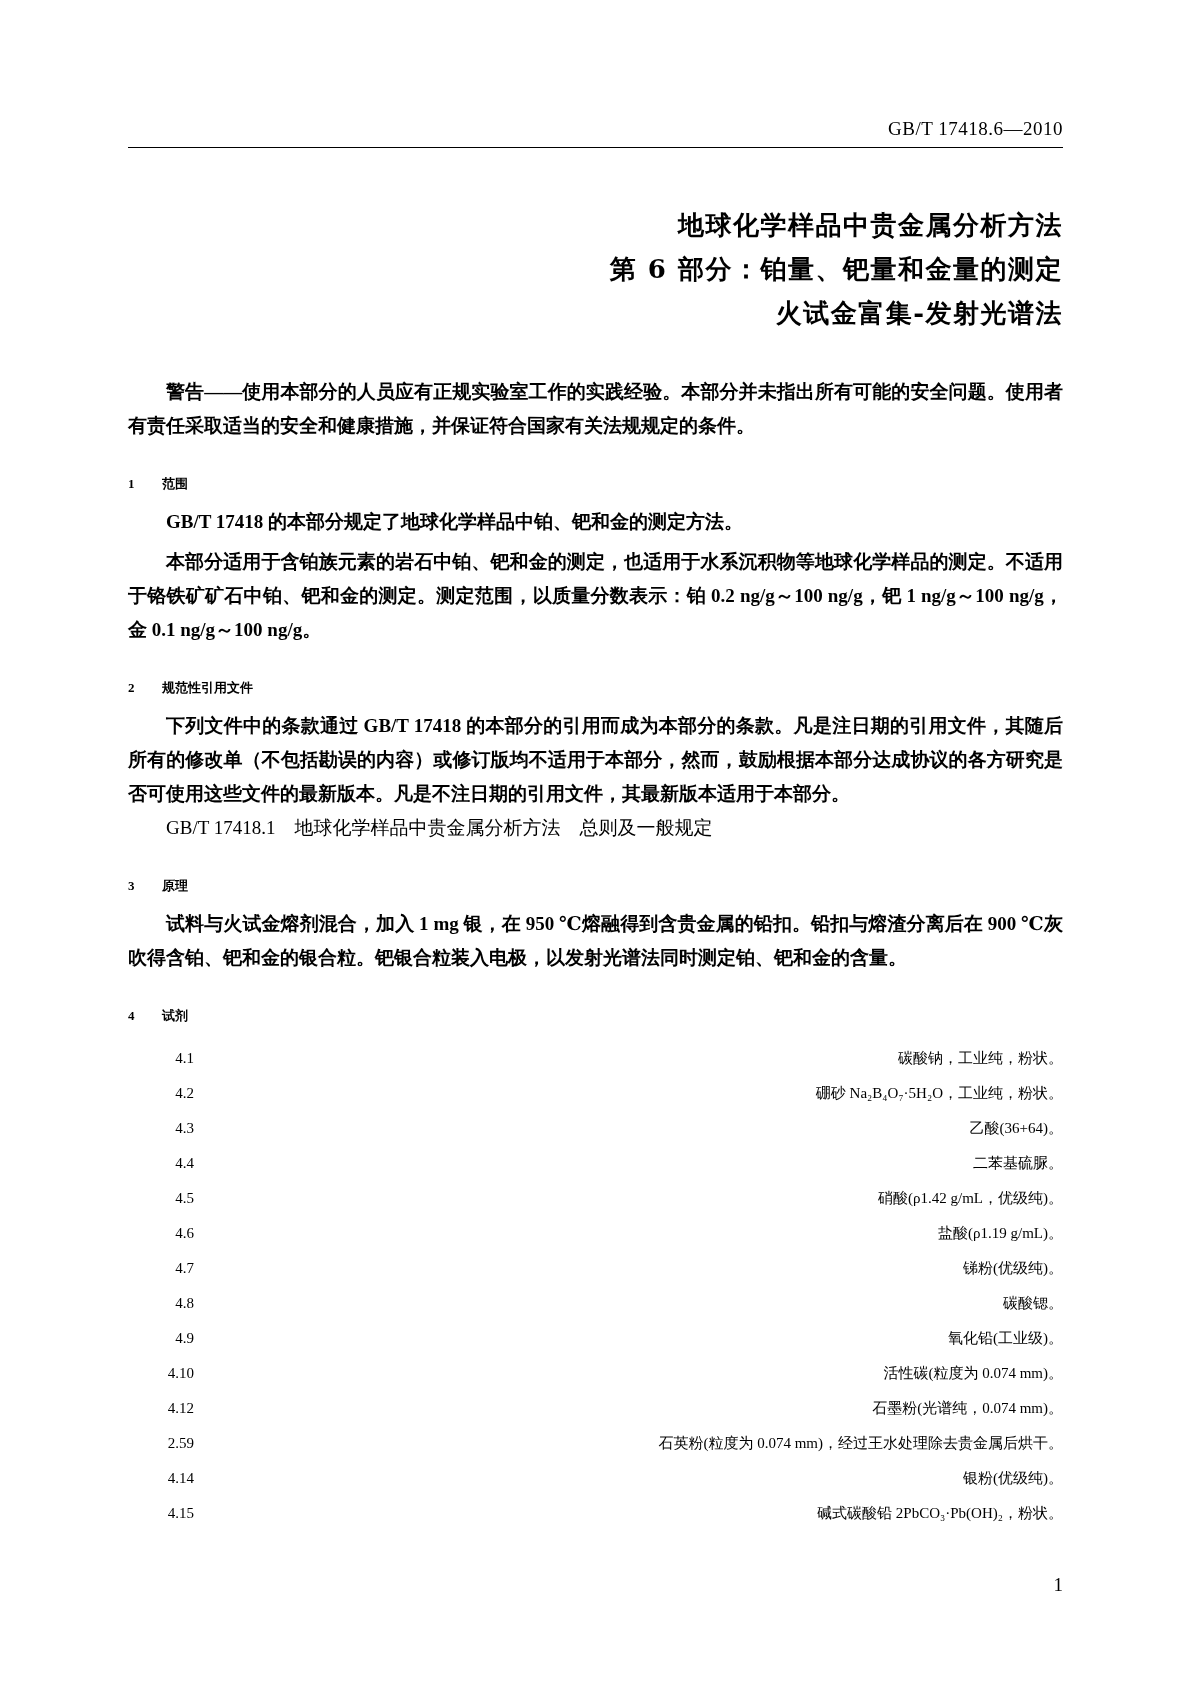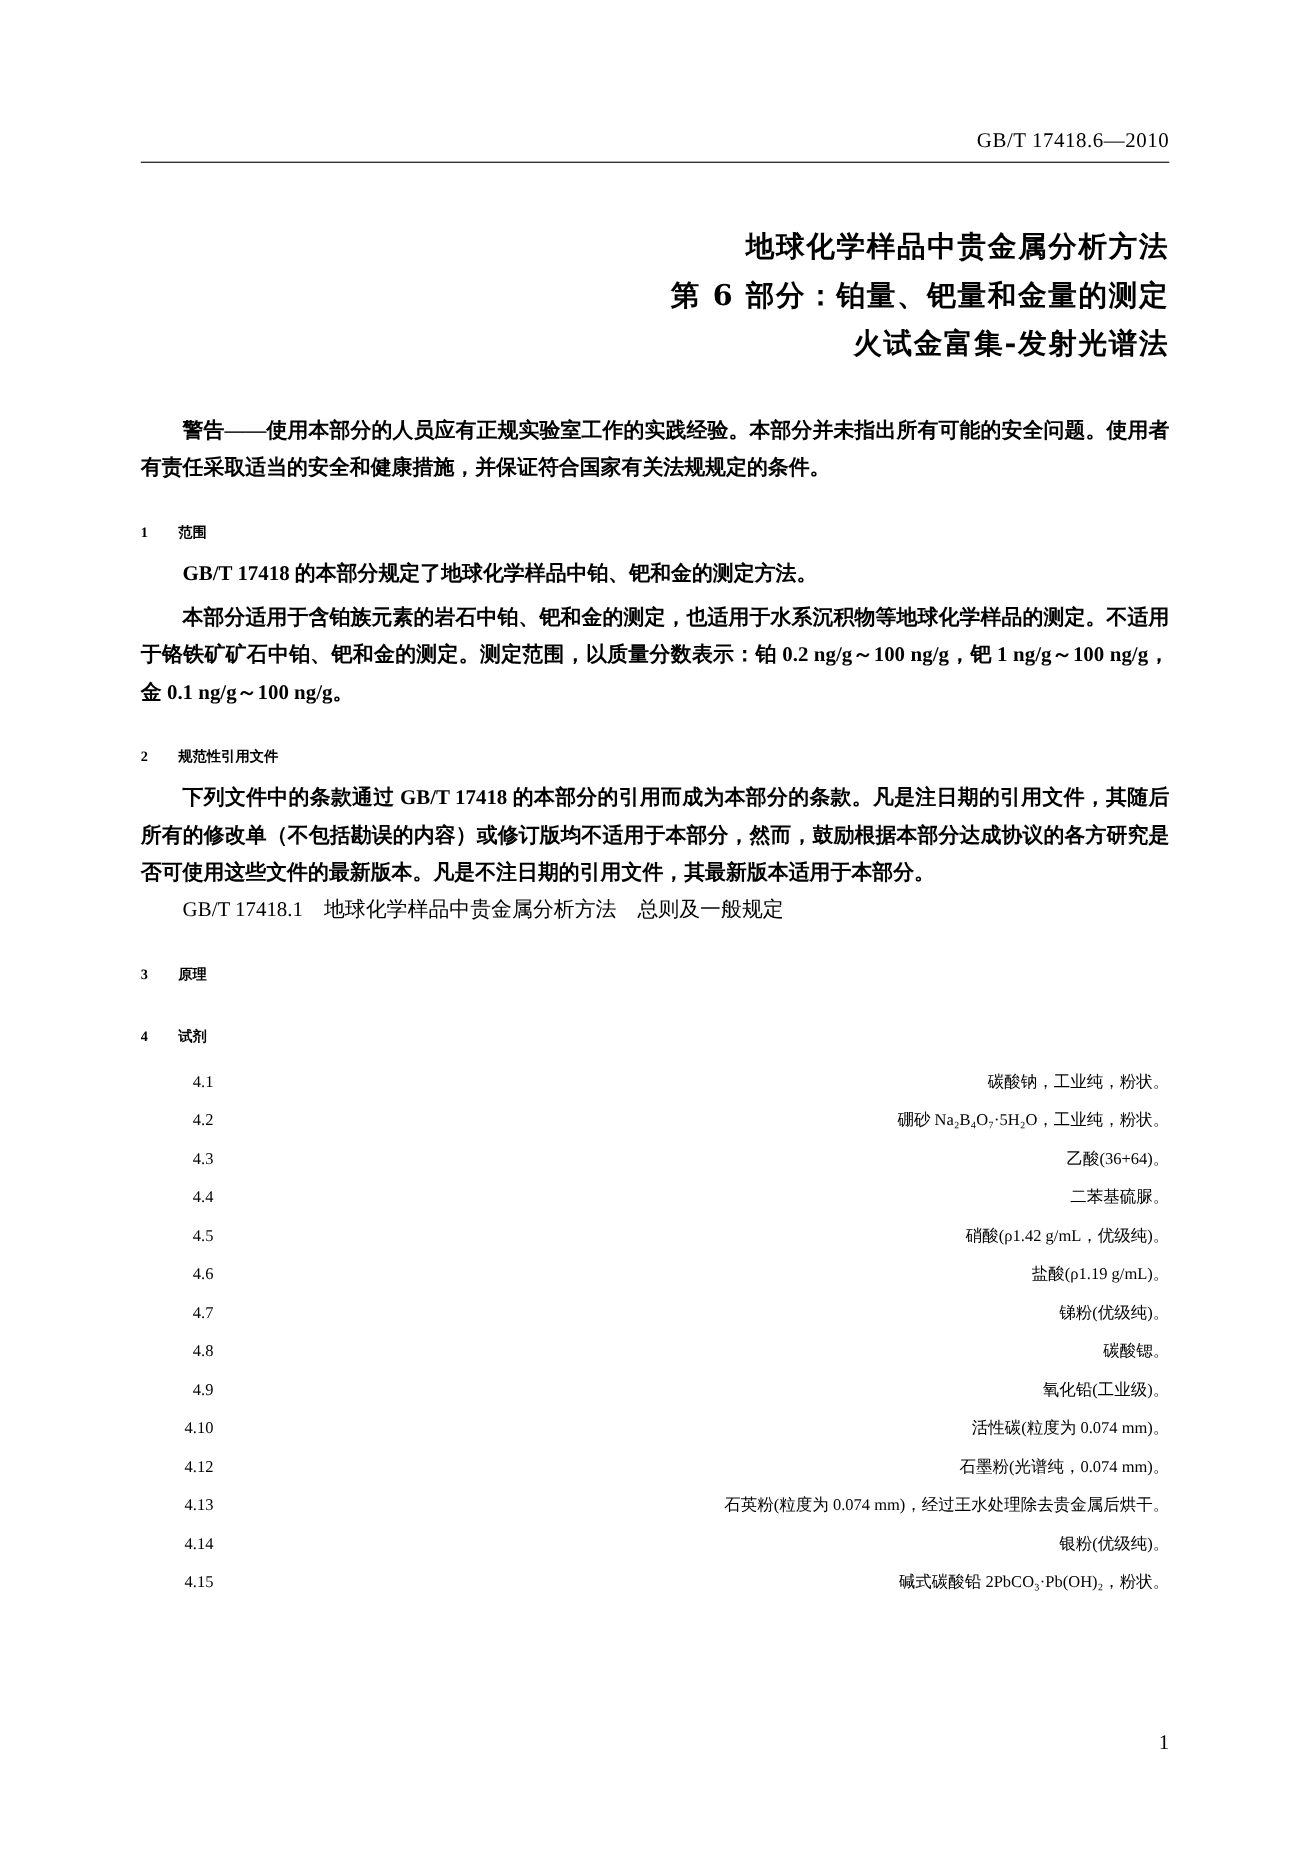--- a/index.html
+++ b/index.html
@@ -139,20 +139,21 @@
 
     <div class="clause-head">
       <span class="num">2</span><span>规范性引用文件</span>
     </div>
     <div class="para">下列文件中的条款通过 GB/T 17418 的本部分的引用而成为本部分的条款。凡是注日期的引用文件，其随后所有的修改单（不包括勘误的内容）或修订版均不适用于本部分，然而，鼓励根据本部分达成协议的各方研究是否可使用这些文件的最新版本。凡是不注日期的引用文件，其最新版本适用于本部分。</div>
     <div class="ref-line">GB/T 17418.1　地球化学样品中贵金属分析方法　总则及一般规定</div>
 
     <div class="clause-head">
       <span class="num">3</span><span>原理</span>
     </div>
+    <div class="para">试料与火试金熔剂混合，加入 1 mg 银，在 950 ℃熔融得到含贵金属的铅扣。铅扣与熔渣分离后在 900 ℃灰吹得含铂、钯和金的银合粒。钯银合粒装入电极，以发射光谱法同时测定铂、钯和金的含量。</div>
 
     <div class="clause-head">
       <span class="num">4</span><span>试剂</span>
     </div>
 
     <div class="reagent-list">
       <div class="reagent">
           <span class="rnum">4.1</span>
           <span class="rtext">碳酸钠，工业纯，粉状。</span>
         </div>
@@ -190,21 +191,21 @@
         </div>
       <div class="reagent">
           <span class="rnum">4.10</span>
           <span class="rtext">活性碳(粒度为 0.074 mm)。</span>
         </div>
       <div class="reagent">
           <span class="rnum">4.12</span>
           <span class="rtext">石墨粉(光谱纯，0.074 mm)。</span>
         </div>
       <div class="reagent">
-          <span class="rnum">4.13</span>
+          <span class="rnum">2.59</span>
           <span class="rtext">石英粉(粒度为 0.074 mm)，经过王水处理除去贵金属后烘干。</span>
         </div>
       <div class="reagent">
           <span class="rnum">4.14</span>
           <span class="rtext">银粉(优级纯)。</span>
         </div>
       <div class="reagent">
           <span class="rnum">4.15</span>
           <span class="rtext">碱式碳酸铅 2PbCO₃·Pb(OH)₂，粉状。</span>
         </div>

